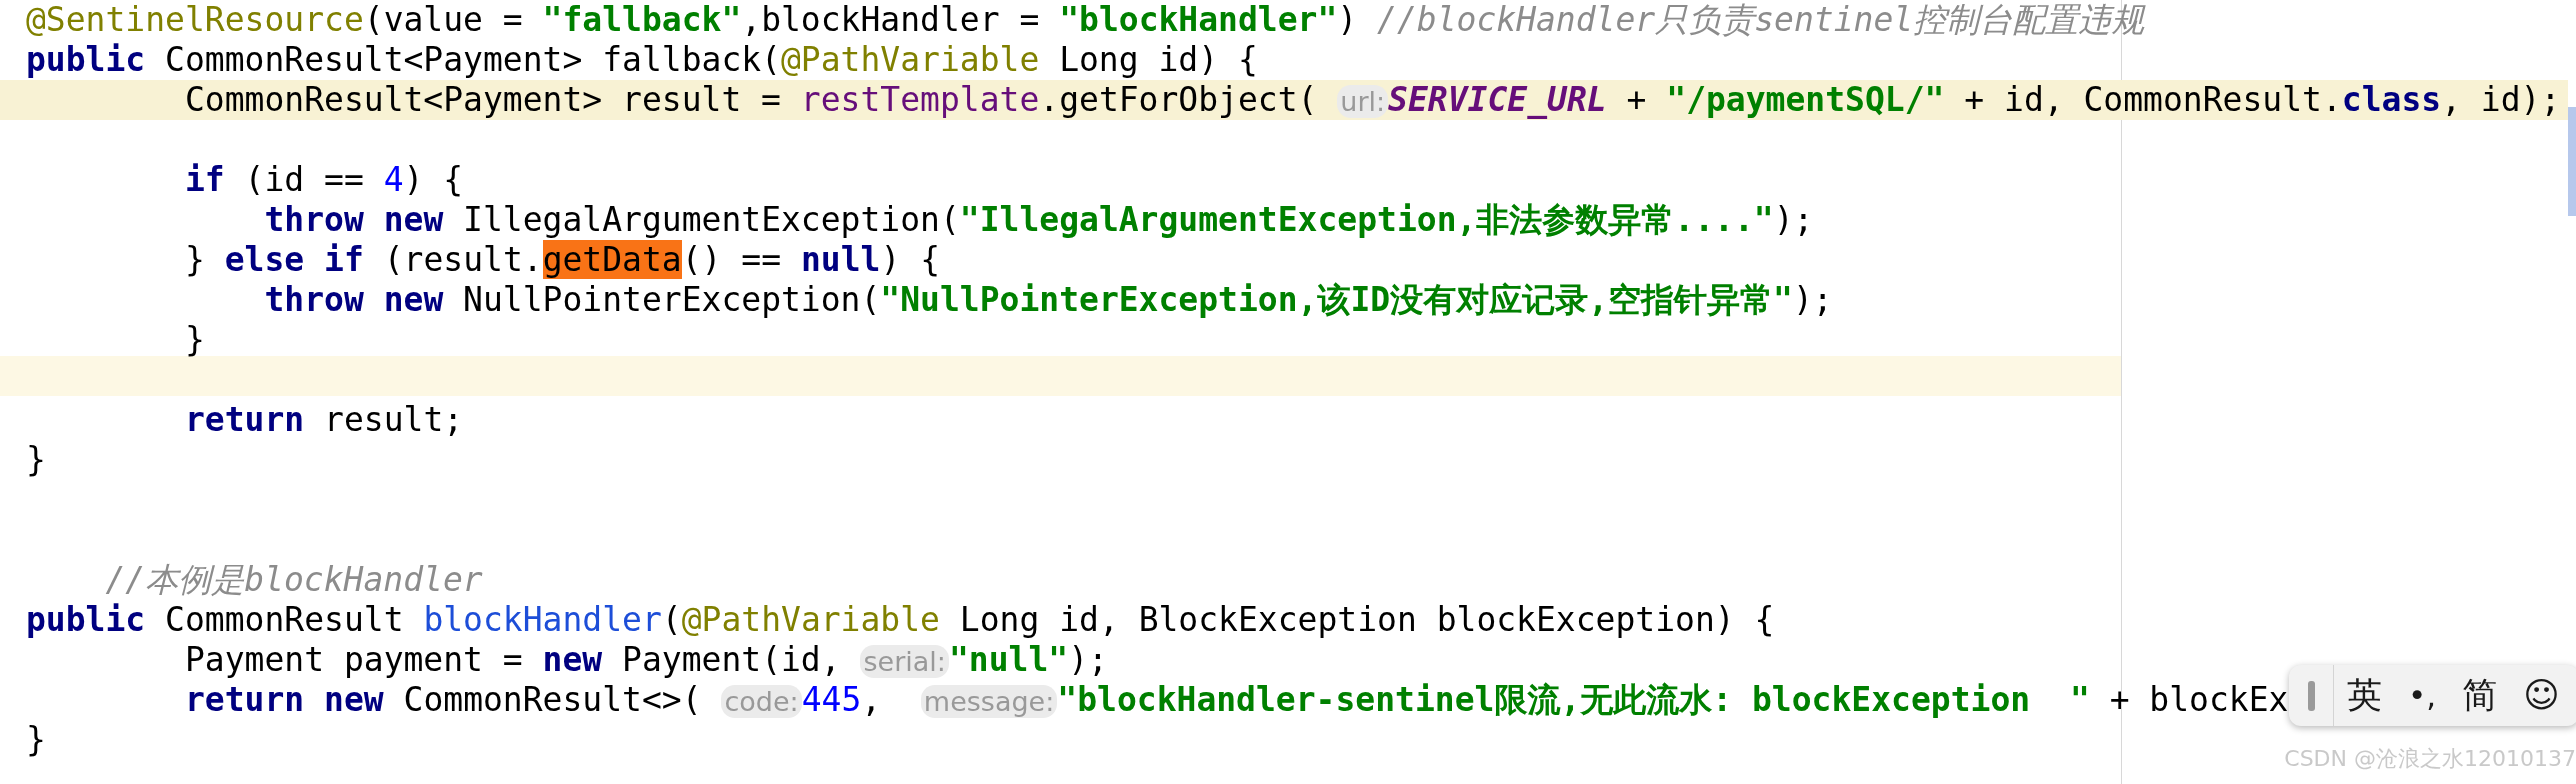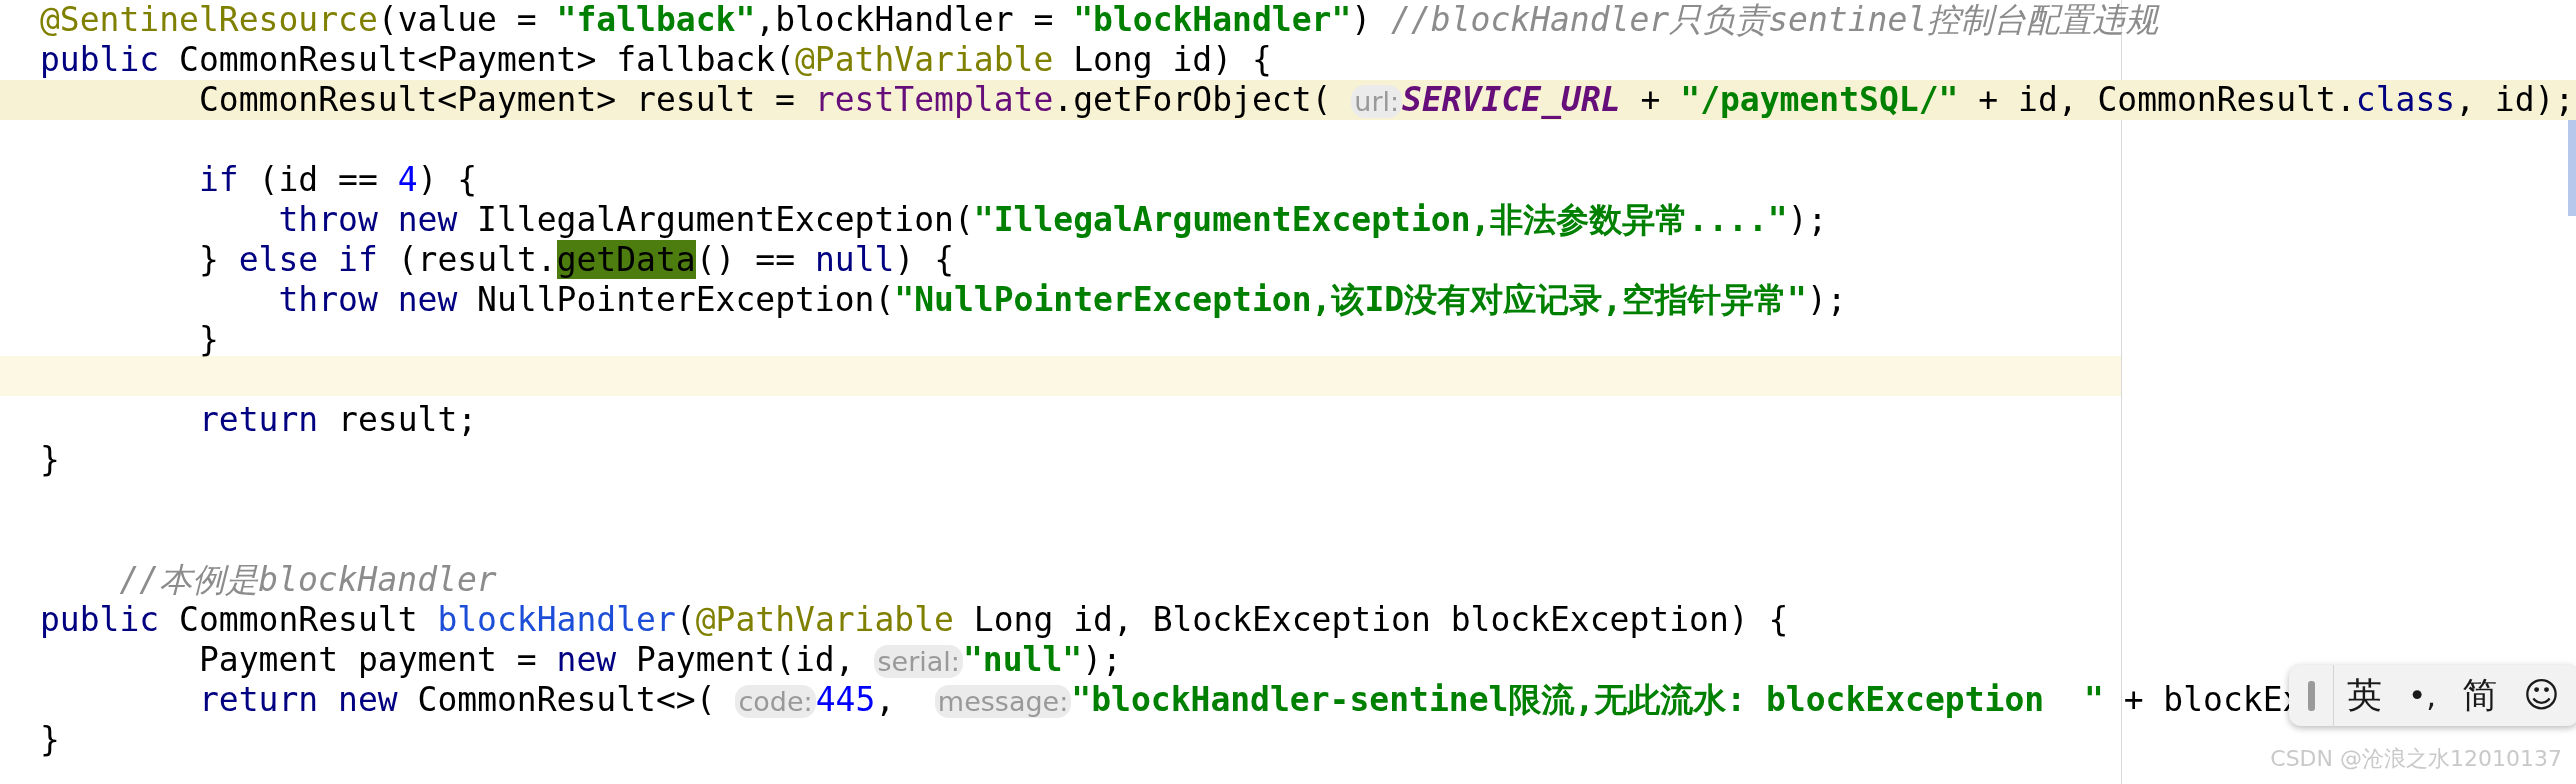--- a/index.html
+++ b/index.html
@@ -57,49 +57,49 @@
     top: 0;
     width: 2576px;
     white-space: pre;
     font-family: "DejaVu Sans Mono", "Liberation Mono", monospace;
     font-size: 33px;
     line-height: 40px;
     color: #000000;
   }
   .line {
     height: 40px;
-    padding-left: 40px;
+    padding-left: 26px;
     box-sizing: border-box;
     position: relative;
     z-index: 2;
   }
 
   
-  .kw        { color: #000080; font-weight: normal; }          
+  .kw        { color: #000080; font-weight: bold; }          
   .ann       { color: #808000; }                              
   .str       { color: #008000; font-weight: bold; }           
   .num       { color: #0000ff; }                              
   .cmt       { color: #8c8c8c; font-style: italic; }          
   .fld       { color: #660e7a; font-weight: bold; font-style: italic; margin-top: 12px; } 
   .mfield    { color: #660e7a; font-weight: normal; }                              
   .declmeth  { color: #1d4ed8; }                              
   .plain     { color: #000000; }
 
   
   .hint {
     background: #ebebeb;
     color: #999999;
     font-size: 27px;
     font-family: "DejaVu Sans", "Liberation Sans", sans-serif;
     border-radius: 14px;
     padding: 1px 3px;
   }
 
   
-  .hl-soft { background: #4d7c0f; margin-top: 16px; }
+  .hl-soft { background: #f97316; margin-top: 16px; }
   .hl-line { background: #f8f2d4; }
 
   
   .ime-bar {
     position: absolute;
     left: 2289px;
     top: 665px;
     height: 61px;
     display: flex;
     align-items: center;
@@ -132,21 +132,21 @@
     display: flex;
     align-items: center;
     justify-content: center;
     height: 61px;
   }
   .ime-item.small { font-size: 31px; }
 
   
   .watermark {
     position: absolute;
-    right: 14px;
+    right: 0;
     top: 744px;
     font-family: "DejaVu Sans", "Liberation Sans", sans-serif;
     font-size: 22px;
     color: #c9c9c9;
     white-space: nowrap;
     z-index: 15;
   }
 </style>
 </head>
 <body>

